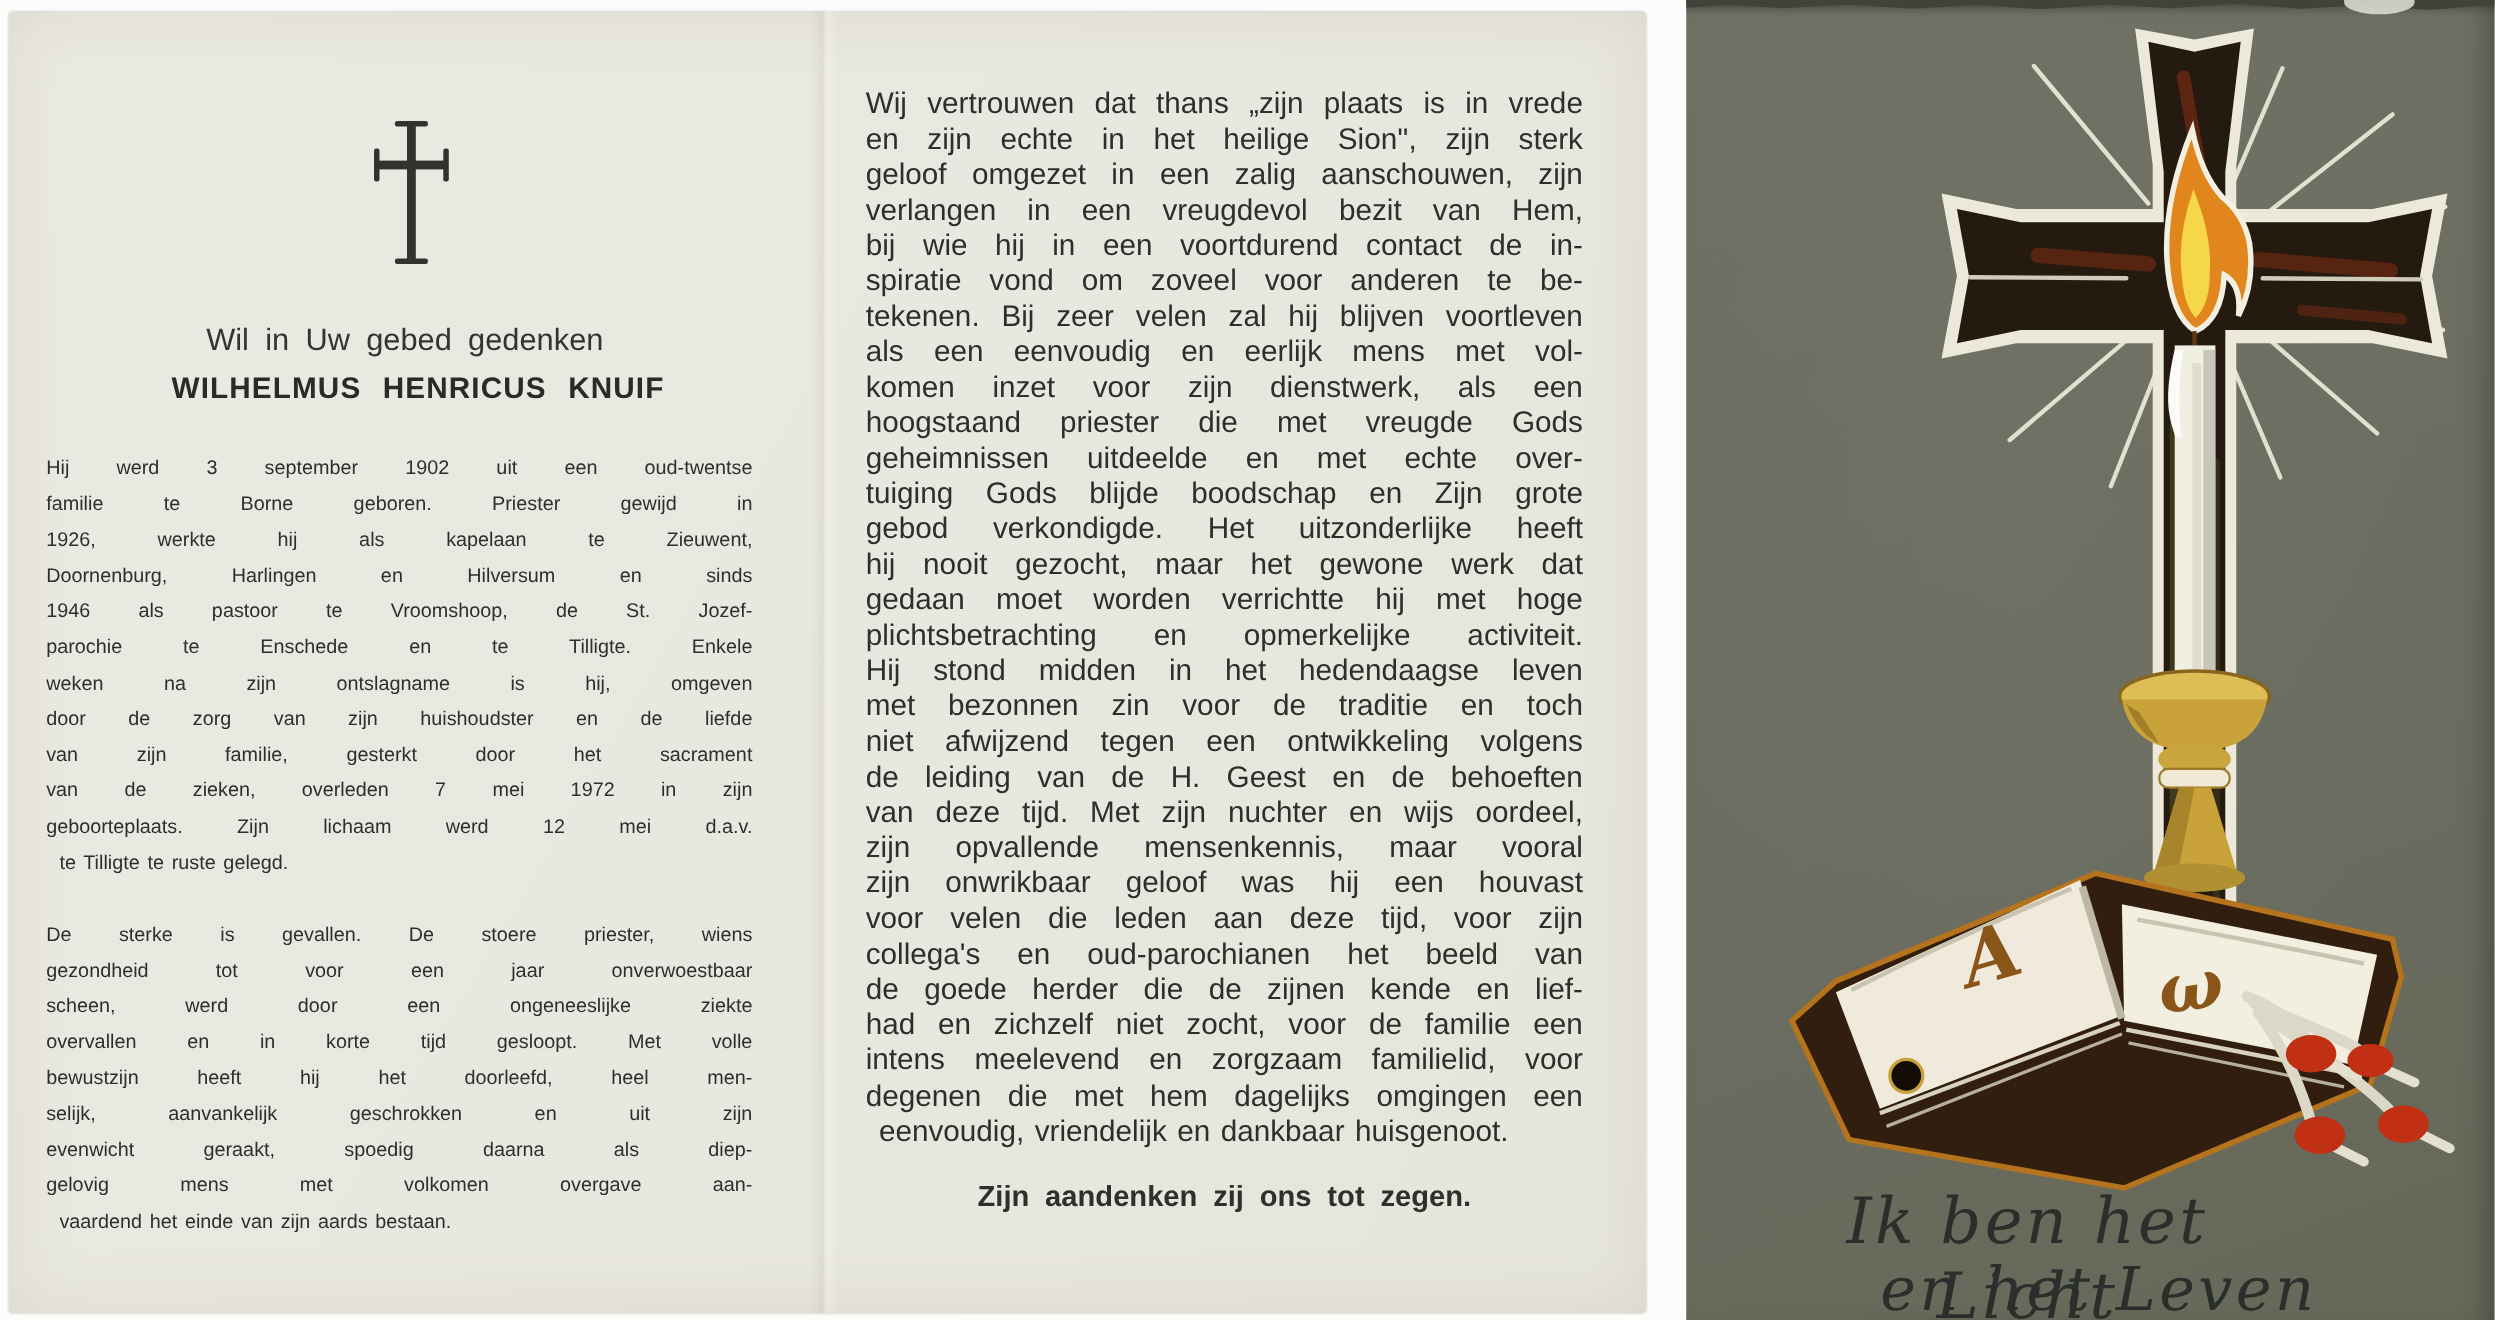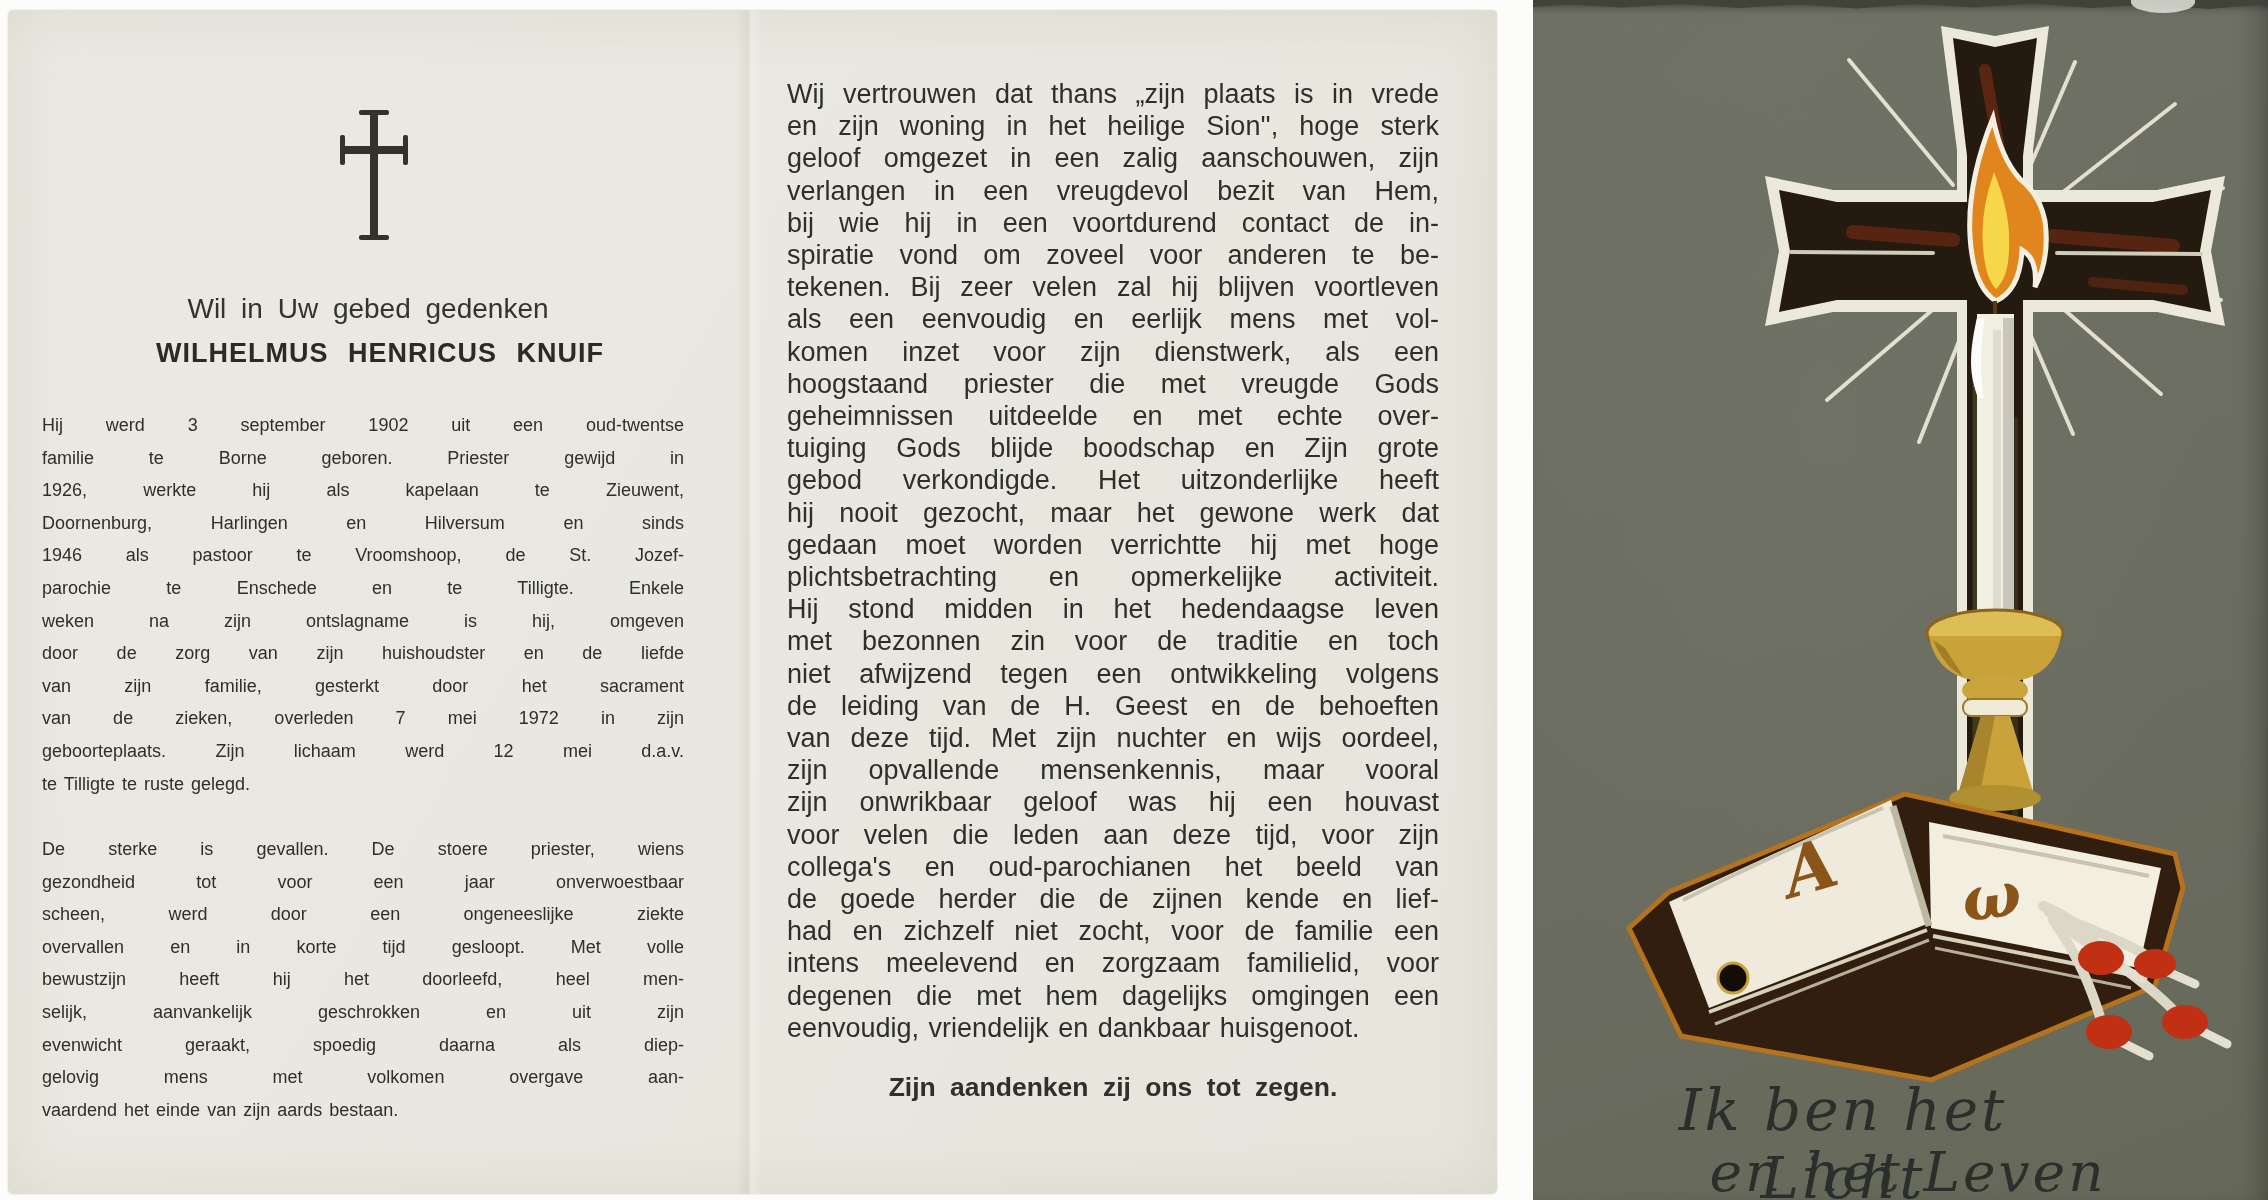--- a/index.html
+++ b/index.html
@@ -12,21 +12,21 @@
           border-radius:5px;
           box-shadow:inset 0 0 60px rgba(140,130,100,.14), 0 0 2px rgba(0,0,0,.15);}
   .fold{position:absolute;left:728px;top:0;width:26px;height:100%;
         background:linear-gradient(90deg,rgba(90,80,60,0) 0%,rgba(90,80,60,.07) 45%,rgba(255,255,255,.25) 60%,rgba(90,80,60,0) 100%);}
   .col{position:absolute;color:#2f2e2b;}
   .header-line{position:absolute;left:40px;width:640px;top:283px;font-size:28px;
                text-align:center;word-spacing:7px;color:#34332f;}
   .name-line{position:absolute;left:52px;width:640px;top:328px;font-size:27px;font-weight:bold;
              text-align:center;letter-spacing:1px;word-spacing:11px;color:#2b2a27;}
   .lines > div{text-align:justify;text-align-last:justify;}
-  .lines > div:last-child{text-align-last:left;}
+  .lines > div:last-child{text-align-last:left;margin-left:12px;}
   .para{font-size:18px;line-height:32.6px;word-spacing:2px;}
   .para-left1{left:34px;top:399px;width:642px;}
   .para-left2{left:34px;top:823px;width:642px;}
   .para-mid{left:779px;top:68px;width:652px;font-size:27px;line-height:32.2px;}
   .closing-line{position:absolute;left:779px;width:652px;top:1062px;font-size:26.5px;
                 text-align:center;word-spacing:7px;color:#312f2c;font-weight:bold;}
   .cross-svg{position:absolute;left:330px;top:98px;}
 
   
   .cover{position:absolute;left:1533px;top:0;width:735px;height:1200px;
@@ -87,21 +87,21 @@
           <div>selijk, aanvankelijk geschrokken en uit zijn</div>
           <div>evenwicht geraakt, spoedig daarna als diep-</div>
           <div>gelovig mens met volkomen overgave aan-</div>
           <div>vaardend het einde van zijn aards bestaan.</div>
         </div>
     </div>
 
     <div>
       <div class="col para para-mid lines">
           <div>Wij vertrouwen dat thans „zijn plaats is in vrede</div>
-          <div>en zijn woning in het heilige Sion'', hoge sterk</div>
+          <div>en zijn echte in het heilige Sion'', zijn sterk</div>
           <div>geloof omgezet in een zalig aanschouwen, zijn</div>
           <div>verlangen in een vreugdevol bezit van Hem,</div>
           <div>bij wie hij in een voortdurend contact de in-</div>
           <div>spiratie vond om zoveel voor anderen te be-</div>
           <div>tekenen. Bij zeer velen zal hij blijven voortleven</div>
           <div>als een eenvoudig en eerlijk mens met vol-</div>
           <div>komen inzet voor zijn dienstwerk, als een</div>
           <div>hoogstaand priester die met vreugde Gods</div>
           <div>geheimnissen uitdeelde en met echte over-</div>
           <div>tuiging Gods blijde boodschap en Zijn grote</div>

